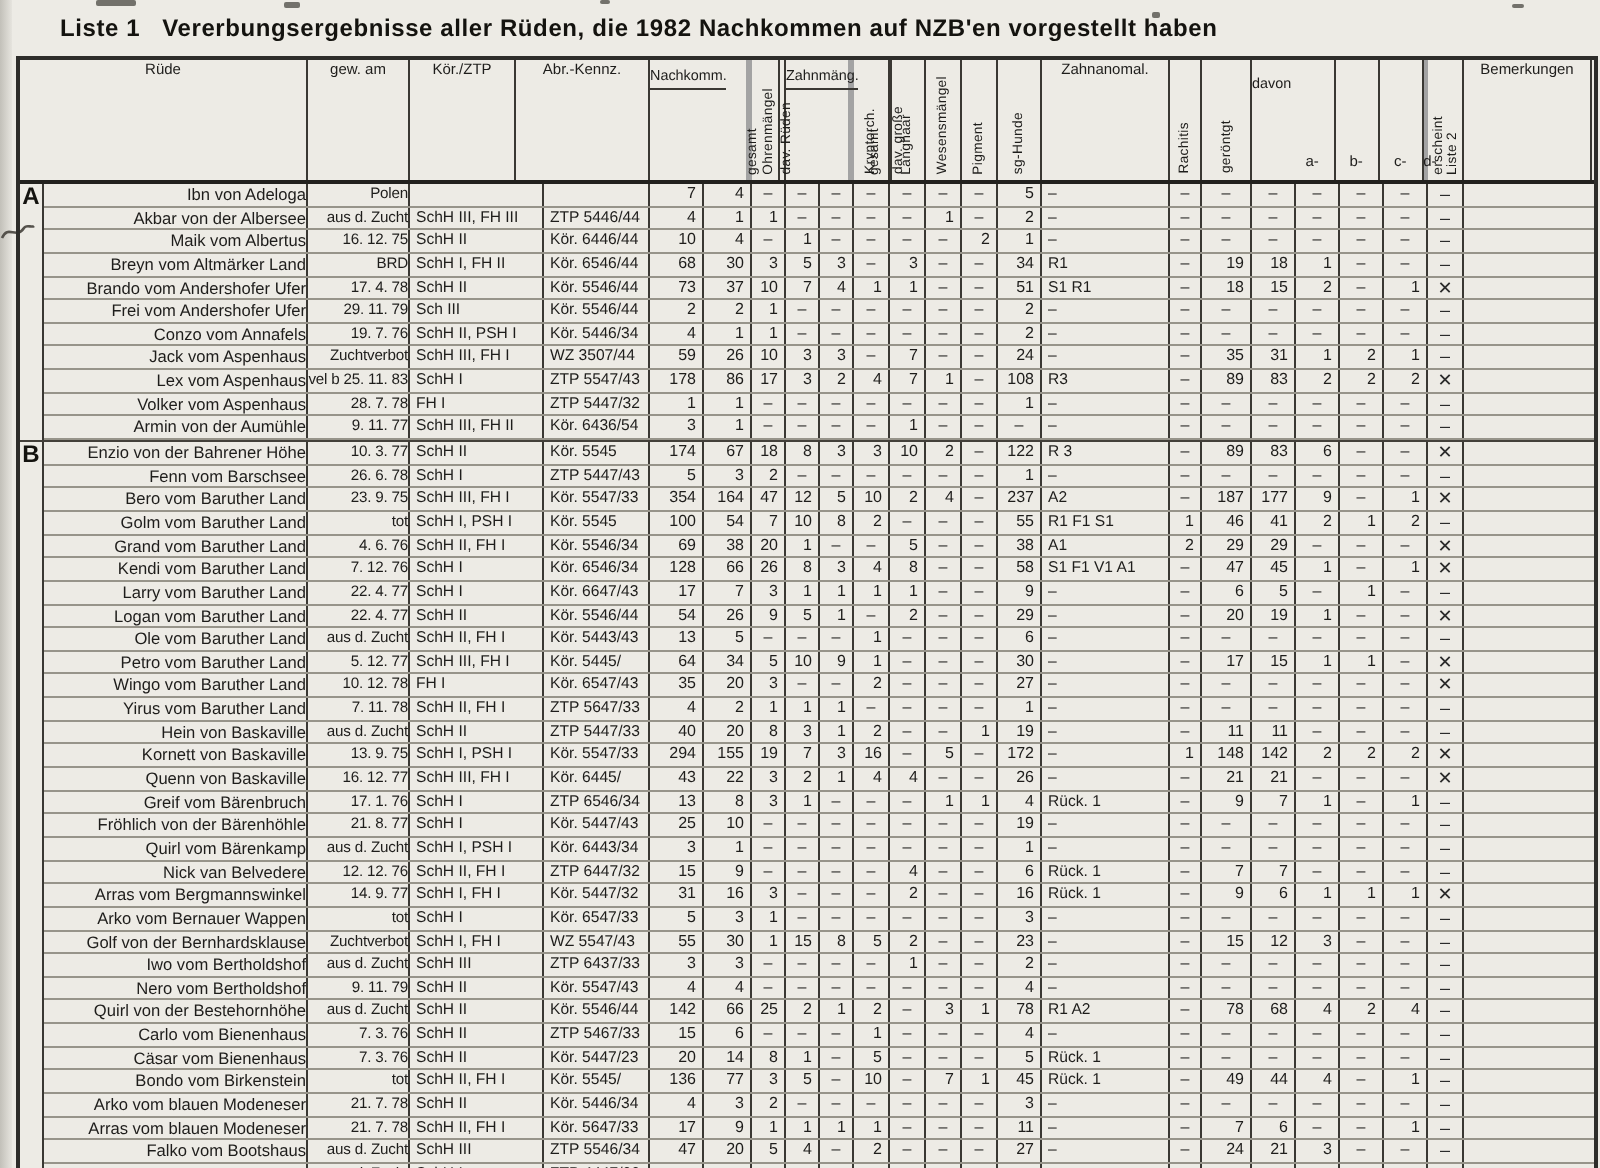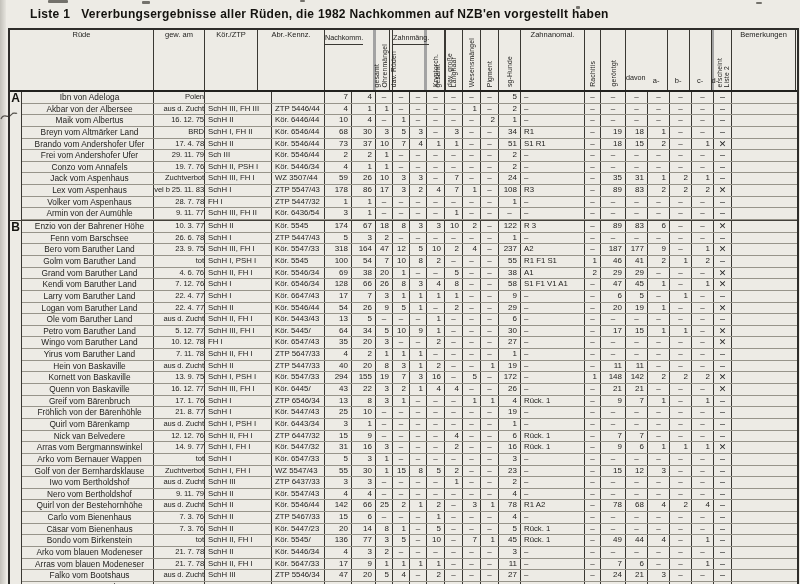--- a/index.html
+++ b/index.html
@@ -16,21 +16,21 @@
          border-top:2px solid #2e2d2a;border-left:2px solid #2e2d2a;border-right:2px solid #2e2d2a;
          overflow:hidden;}
   
   .thead{display:flex;height:60px;border-bottom:2px solid #22211e;font-size:7.5px;}
   .thead>div{box-sizing:border-box;}
   .hcell{display:flex;align-items:flex-start;justify-content:center;text-align:center;
          border-right:1px solid #3a3833;}
   .gcell{display:flex;flex-direction:row;border-right:3px solid #a3a3a3;}
   .glabel{height:14px;line-height:15px;text-align:center;border-bottom:1px solid #3a3833;
           font-size:7.2px;}
-  .glabel.noline{border-bottom:none;height:22px;line-height:24px;margin-top:36px;}
+  .glabel.noline{border-bottom:none;height:22px;line-height:24px;}
   .gsub{flex:1;display:flex;}
   .gsub>div{box-sizing:border-box;border-right:1px solid #3a3833;}
   .gsub>div:last-child{border-right:none;flex:1;}
   .vcell{display:flex;align-items:flex-end;justify-content:center;padding-bottom:3px;box-sizing:border-box;}
   .vcell.full{border-right:1px solid #3a3833;}
   .vlab{writing-mode:vertical-rl;transform:rotate(180deg);font-size:6.8px;white-space:nowrap;
         letter-spacing:.2px;}
   .subh{display:flex;align-items:flex-end;justify-content:center;padding-bottom:5px;font-size:7.5px;}
   
   .w-rude{width:144px}.w-gew{width:51px}.w-abr{width:67px}.w-koer{width:53px}
@@ -47,21 +47,21 @@
                text-align:center;font-weight:bold;font-size:12px;line-height:13px;color:#14130f;}
   .rows{flex:1;min-width:0;}
   .row{display:flex;height:10.65px;border-bottom:1px solid #97948a;font-size:8px;
        line-height:10.4px;white-space:nowrap;}
   .row>div{box-sizing:border-box;border-right:1px solid #3a3833;height:100%;overflow:hidden;}
   .row>div:last-child{border-right:none;}
   .num{text-align:right;padding-right:3px;}
   .dash{text-align:center;padding-right:0;}
   .leftc{text-align:left;padding-left:3px;font-size:7.8px;}
   .centerc{text-align:right;font-size:7.6px;letter-spacing:-.1px;}
-  .name-cell{font-size:8.3px;padding-left:4px;text-align:center;}
+  .name-cell{font-size:8.3px;padding-left:4px;text-align:right;}
   .x-cell{text-align:center;font-size:9px;line-height:10px;color:#2b2b2b;}
 </style>
 </head>
 <body>
 
 <div class="page">
   <div class="binding"></div>
 
   <div class="speck" style="left:48px;top:0;width:20px;height:3px;"></div>
   <div class="speck" style="left:142px;top:1px;width:8px;height:3px;"></div>
@@ -488,21 +488,21 @@
               <div class="w-abcd num dash">–</div>
               <div class="w-abcd num dash">–</div>
               <div class="w-ers x-cell dash">–</div>
               <div class="w-bem"></div>
             </div>
             <div class="row">
               <div class="w-name name-cell">Bero vom Baruther Land</div>
               <div class="w-gew centerc">23. 9. 75</div>
               <div class="w-abr leftc">SchH III, FH I</div>
               <div class="w-koer leftc">Kör. 5547/33</div>
-              <div class="w-n1 num">318</div>
+              <div class="w-n1 num">354</div>
               <div class="w-n2 num">164</div>
               <div class="w-s17 num">47</div>
               <div class="w-s17 num">12</div>
               <div class="w-s17 num">5</div>
               <div class="w-s18 num">10</div>
               <div class="w-s18 num">2</div>
               <div class="w-s18 num">4</div>
               <div class="w-s18 num dash">–</div>
               <div class="w-sg num">237</div>
               <div class="w-zan leftc">A2</div>

